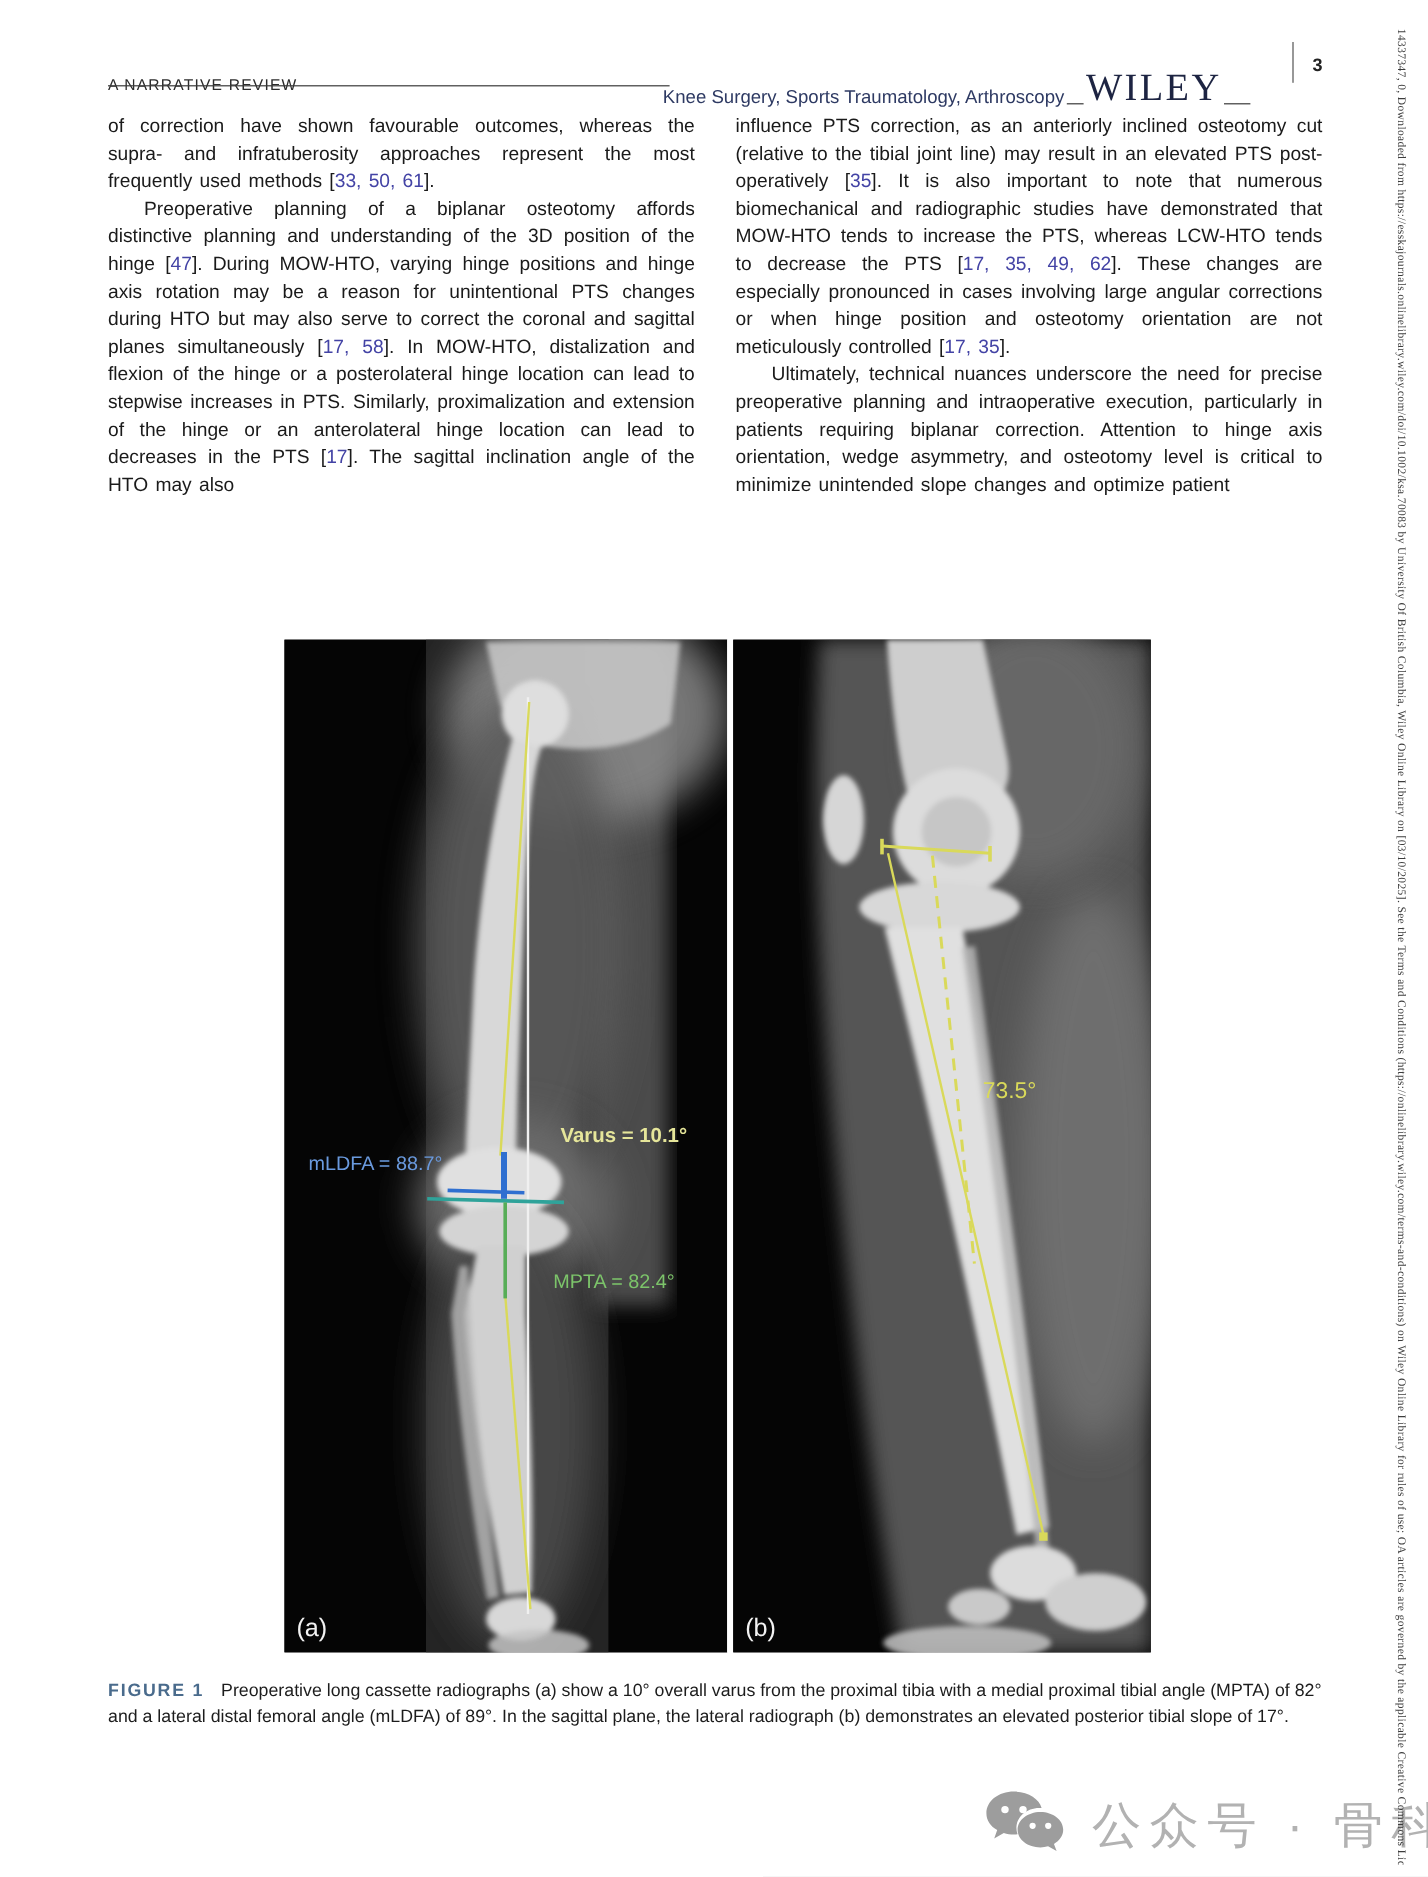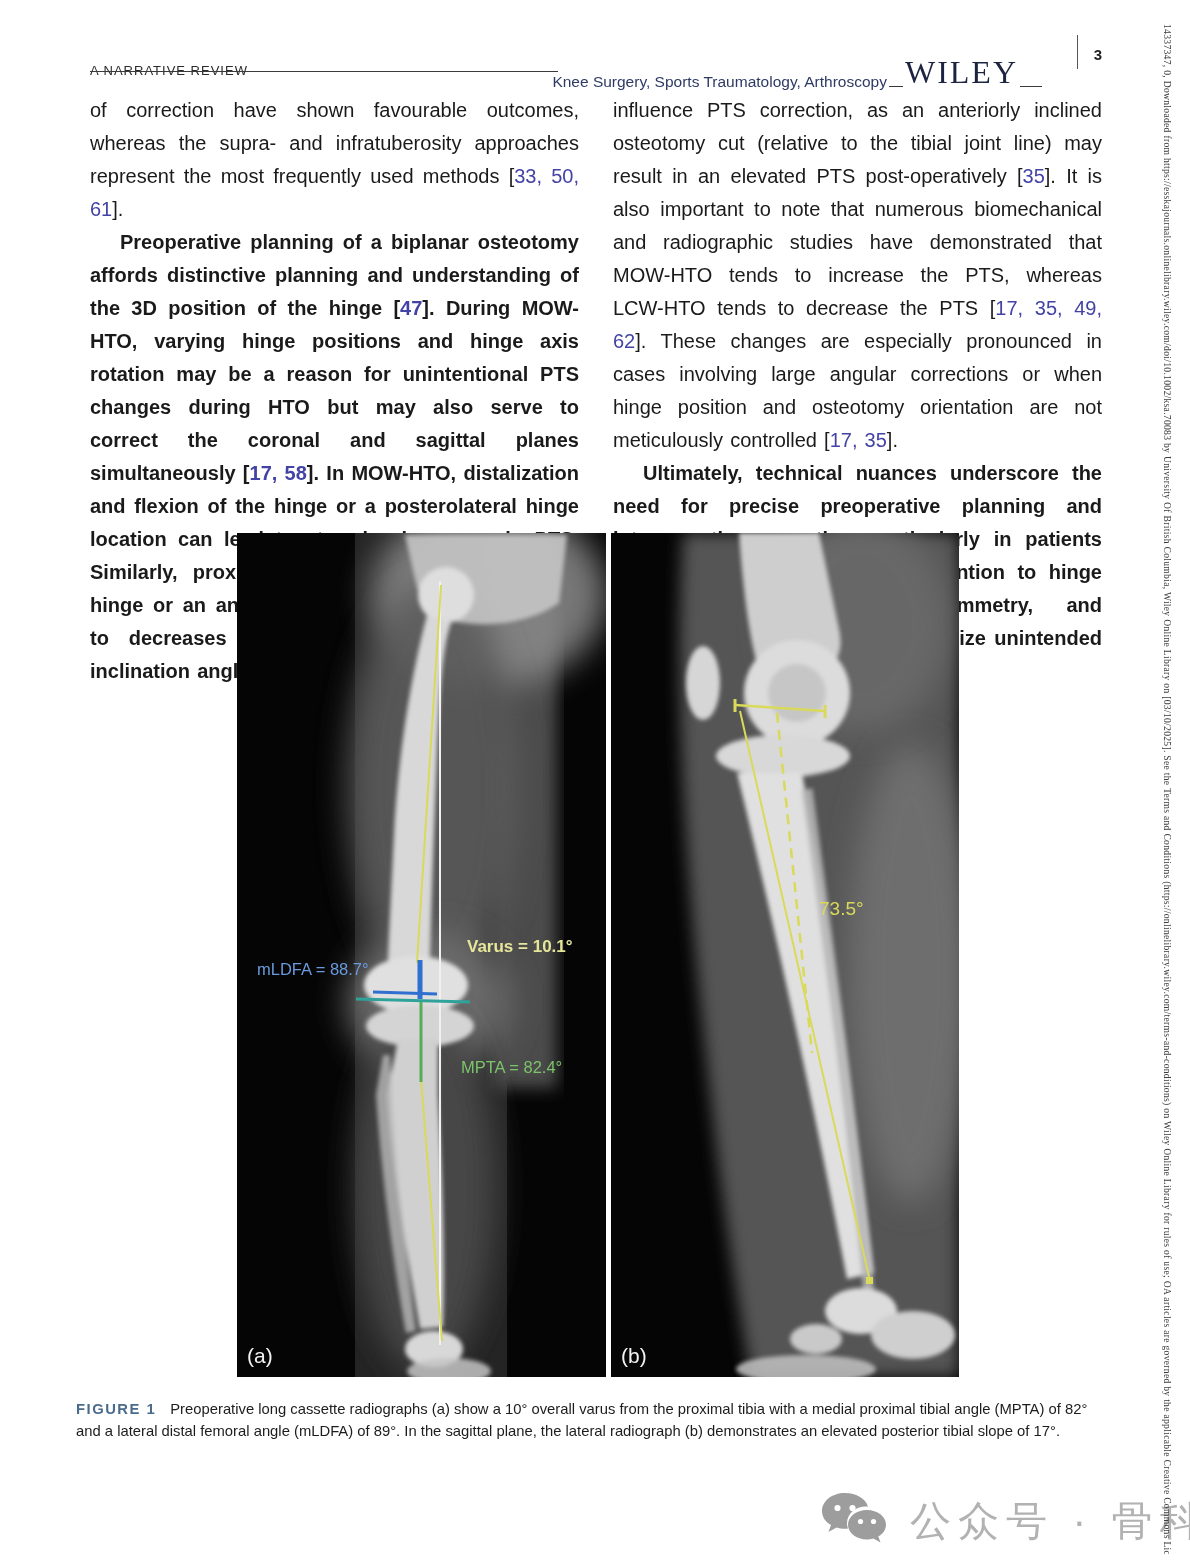--- a/index.html
+++ b/index.html
@@ -15,32 +15,32 @@
   .journal-block{position:absolute;right:60px;top:20px;display:flex;align-items:flex-end;}
   .journal-name{font-size:15.5px;color:#2e3a63;white-space:nowrap;}
   .dashseg{width:14px;border-top:1.6px solid #3a3a3a;align-self:flex-end;margin:0 2px 4px 2px;}
   .wiley{font-family:"Liberation Serif", serif;font-size:32px;letter-spacing:2px;color:#1d2442;font-weight:500;}
   .dashseg2{width:22px;border-top:1.6px solid #3a3a3a;align-self:flex-end;margin:0 0 4px 2px;}
   .pageno-block{position:absolute;right:0;top:0;height:40px;display:flex;align-items:center;}
   .pageno-bar{width:0;height:34px;border-left:1.5px solid #555;margin-right:16px;margin-top:-4px;}
   .pageno{font-size:15px;font-weight:bold;color:#222;}
   
   .columns{position:absolute;left:90px;top:94px;width:1012px;display:flex;gap:34px;}
-  .col{width:489px;font-size:20px;line-height:33px;text-align:justify;word-spacing:1.6px;}
+  .col{width:489px;font-size:16px;line-height:23px;text-align:justify;word-spacing:1.6px;}
   .col p{margin:0;}
-  .col p.indent{text-indent:30px;font-weight:bold;}
+  .col p.indent{text-indent:30px;}
   .cite{color:#4343a5;}
   
   .figure{position:absolute;left:237px;top:533px;width:722px;height:844px;background:#ffffff;display:flex;}
   .panelA{width:369px;height:844px;background:#050505;}
   .panel-gap{width:5px;height:844px;background:#ffffff;}
   .panelB{width:348px;height:844px;background:#050505;}
   svg text{font-family:"Liberation Sans", sans-serif;}
   
-  .caption{position:absolute;left:76px;top:1399px;width:1018px;font-size:14.8px;line-height:21.5px;color:#1c1c1c;text-align:left;}
+  .caption{position:absolute;left:90px;top:1399px;width:1018px;font-size:14.8px;line-height:21.5px;color:#1c1c1c;text-align:left;}
   .fig-label{color:#4a6b8c;font-weight:bold;letter-spacing:1.5px;margin-right:14px;}
   
   .watermark{position:absolute;left:818px;top:1489px;display:flex;align-items:center;color:#aeaeae;}
   .wm-icon{width:78px;height:64px;margin-right:14px;}
   .wm-text{font-size:41px;letter-spacing:7px;color:#b2b2b2;white-space:nowrap;}
   
   .sidebar{
     position:absolute;left:1148px;top:24px;height:1530px;width:26px;
     writing-mode:vertical-rl;font-family:"Liberation Serif", serif;
     font-size:9.6px;color:#3c3c3c;letter-spacing:0.3px;line-height:13px;white-space:nowrap;overflow:hidden;

